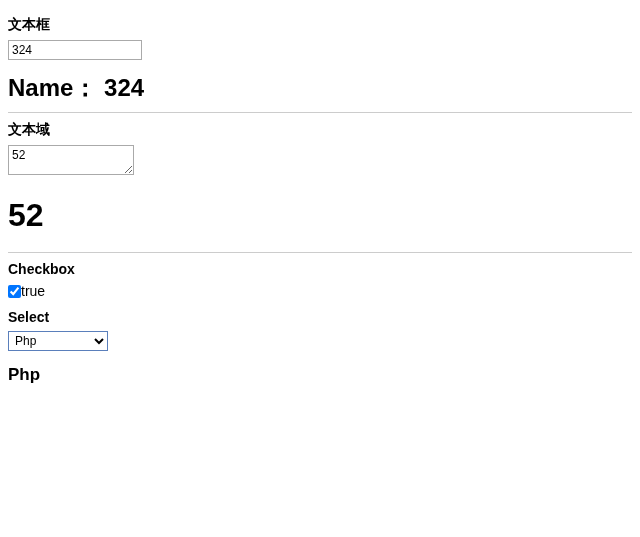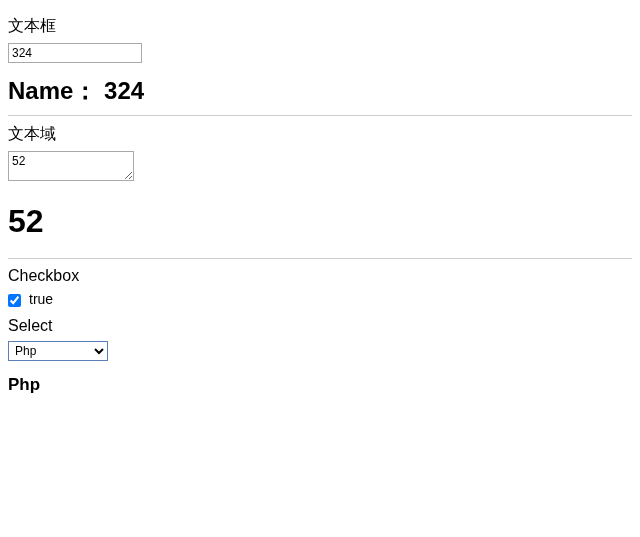--- a/index.html
+++ b/index.html
@@ -5,22 +5,22 @@
     * { box-sizing: border-box; }
     body {
       font-family: "Microsoft YaHei", "Segoe UI", Arial, sans-serif;
       margin: 0;
       padding: 8px;
       width: 640px;
       color: #000;
       background: #fff;
     }
     h3.heading {
-      font-size: 16px;
-      font-weight: normal;
+      font-size: 14px;
+      font-weight: bold;
       margin: 8px 0 6px 0;
     }
     input[type="text"] {
       font-family: Arial, sans-serif;
       font-size: 12px;
       padding: 2px 3px;
       width: 134px;
       border: 1px solid #aaa;
       background: #fff;
     }
@@ -44,22 +44,21 @@
       border-top: 1px solid #ccc;
       margin: 6px 0 6px 0;
     }
     h1.big {
       font-size: 32px;
       font-weight: bold;
       margin: 18px 0 18px 0;
     }
     .cb-row {
       display: flex;
-      align-items: flex-end;
-      gap: 8px;
+      align-items: center;
       font-size: 14px;
       margin: 6px 0 10px 0;
     }
     .cb-row input[type="checkbox"] {
       margin: 0;
       width: 13px;
       height: 13px;
     }
     select {
       font-family: Arial, sans-serif;

